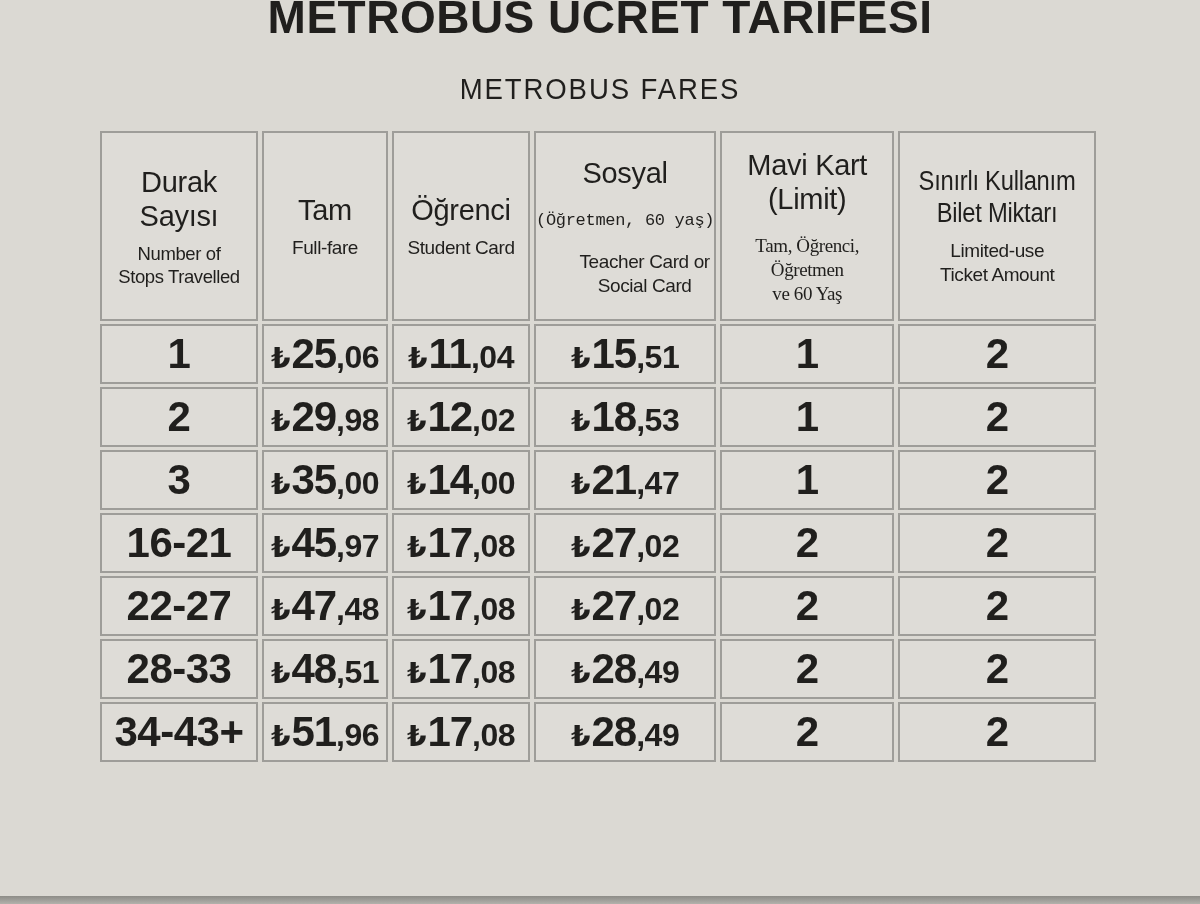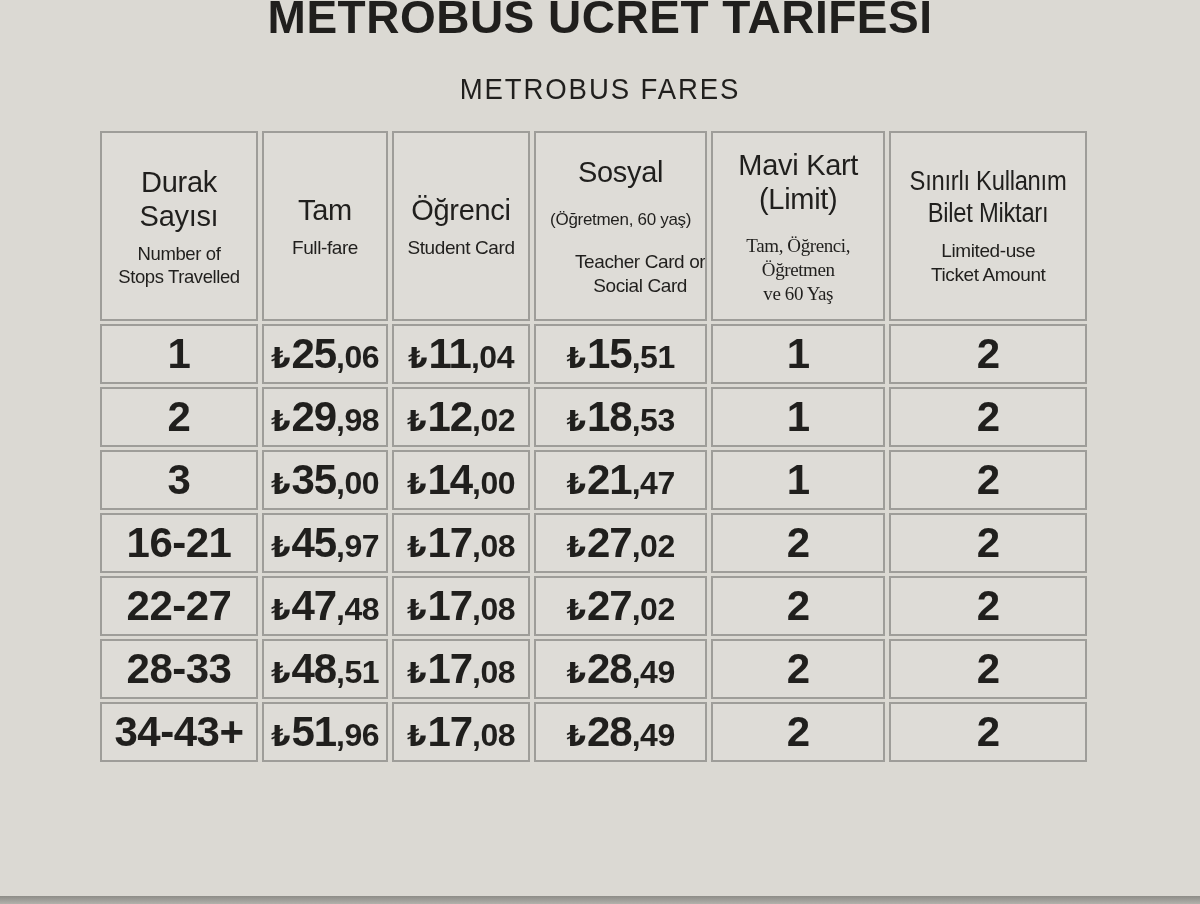--- a/index.html
+++ b/index.html
@@ -55,20 +55,21 @@
     line-height: 1.18;
     letter-spacing: -0.3px;
     white-space: pre;
   }
   .h-note {
     font-size: 17px;
     font-weight: 500;
     letter-spacing: -0.3px;
     margin-top: 21px;
     white-space: pre;
+    font-family: Liberation Mono, monospace;
   }
   .h-sub {
     font-size: 19px;
     font-weight: 500;
     line-height: 1.25;
     letter-spacing: -0.4px;
     margin-top: 9px;
     white-space: pre;
   }
   th.col-social .h-sub { margin-top: 20px; padding-left: 39px; }

